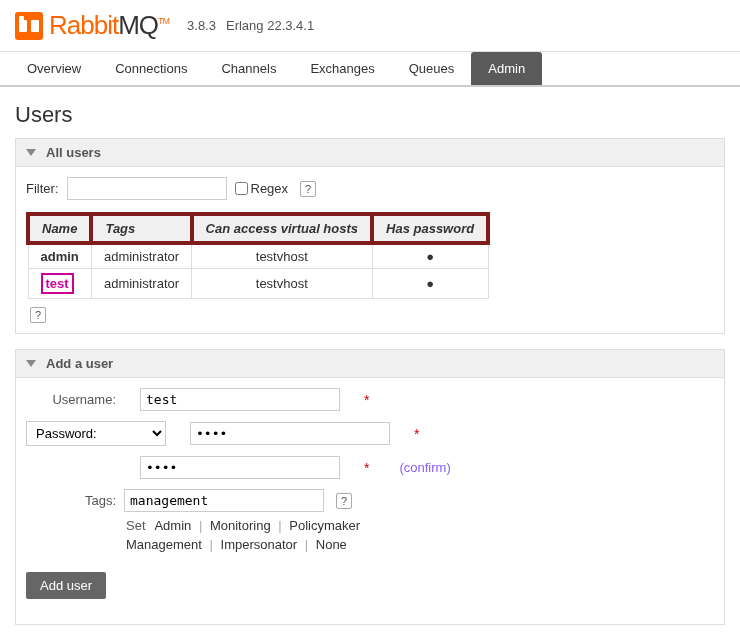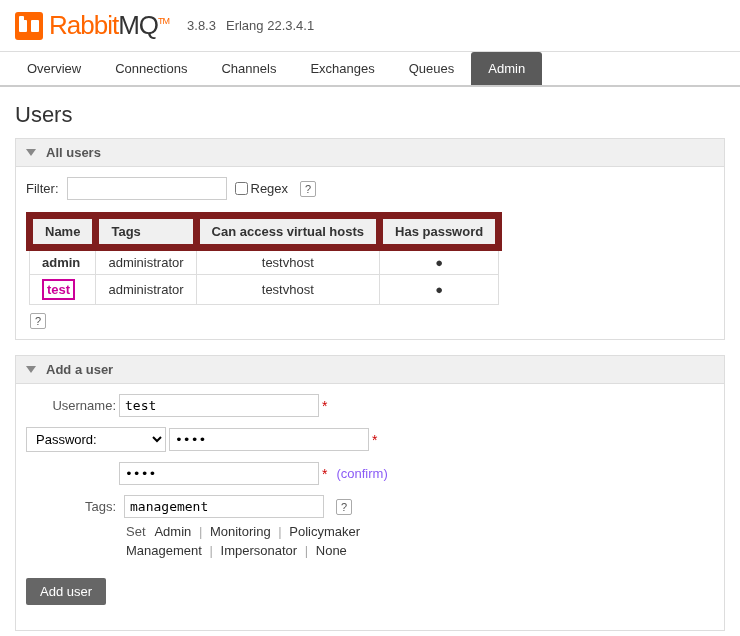--- a/index.html
+++ b/index.html
@@ -29,32 +29,32 @@
     .section-header { background: #f0f0f0; padding: 6px 10px; display: flex; align-items: center; gap: 6px; font-size: 13px; font-weight: bold; color: #555; border-bottom: 1px solid #ddd; }
     .section-body { padding: 10px; }
 
     
     .filter-row { display: flex; align-items: center; gap: 8px; margin-bottom: 12px; }
     .filter-label { font-size: 13px; }
     .filter-input { border: 1px solid #ccc; padding: 3px 5px; font-size: 13px; width: 160px; }
 
     
     .users-table { border-collapse: collapse; width: auto; }
-    .users-table th { background: #f0f0f0; border: 7px solid #7f1d1d; padding: 5px 12px; text-align: left; font-size: 13px; }
+    .users-table th { background: #f0f0f0; border: 4px solid #7f1d1d; padding: 5px 12px; text-align: left; font-size: 13px; font-style: italic; }
     .users-table td { border: 1px solid #ddd; padding: 4px 12px; font-size: 13px; text-align: left; }
     .users-table td.center { text-align: center; }
     .dot { font-size: 16px; }
     .user-link { color: #333; text-decoration: none; font-weight: bold; }
     .test-link { color: #cc0099; text-decoration: none; font-weight: bold; border: 2px solid #cc0099; padding: 1px 3px; display: inline-block; }
 
     
     .help-icon { display: inline-block; border: 1px solid #aaa; border-radius: 2px; width: 16px; height: 16px; text-align: center; line-height: 14px; font-size: 11px; color: #555; cursor: pointer; margin-left: 4px; }
 
     
-    .form-row { display: flex; align-items: center; margin-bottom: 10px; gap: 3px; }
+    .form-row { display: flex; align-items: center; margin-bottom: 10px; gap: 24px; }
     .form-label { text-align: right; width: 90px; font-size: 13px; color: #555; }
     .form-input { border: 1px solid #ccc; padding: 3px 5px; font-size: 13px; width: 200px; font-family: monospace; }
     .required-star { color: #cc0000; font-size: 14px; }
     .confirm-label { font-size: 13px; color: #8b5cf6; margin-left: 6px; }
 
     
     .pwd-select-wrap { display: flex; align-items: flex-end; gap: 8px; }
     .pwd-select { border: 1px solid #ccc; padding: 3px 5px; font-size: 13px; background: #fff; }
 
     

